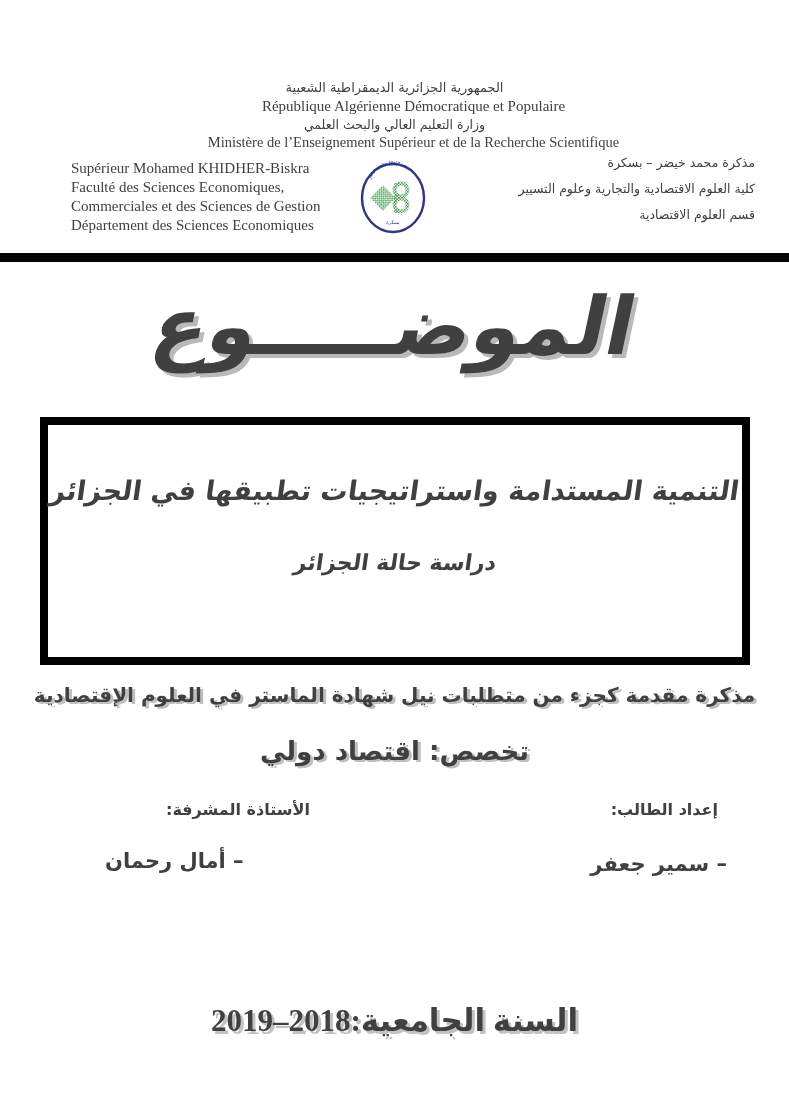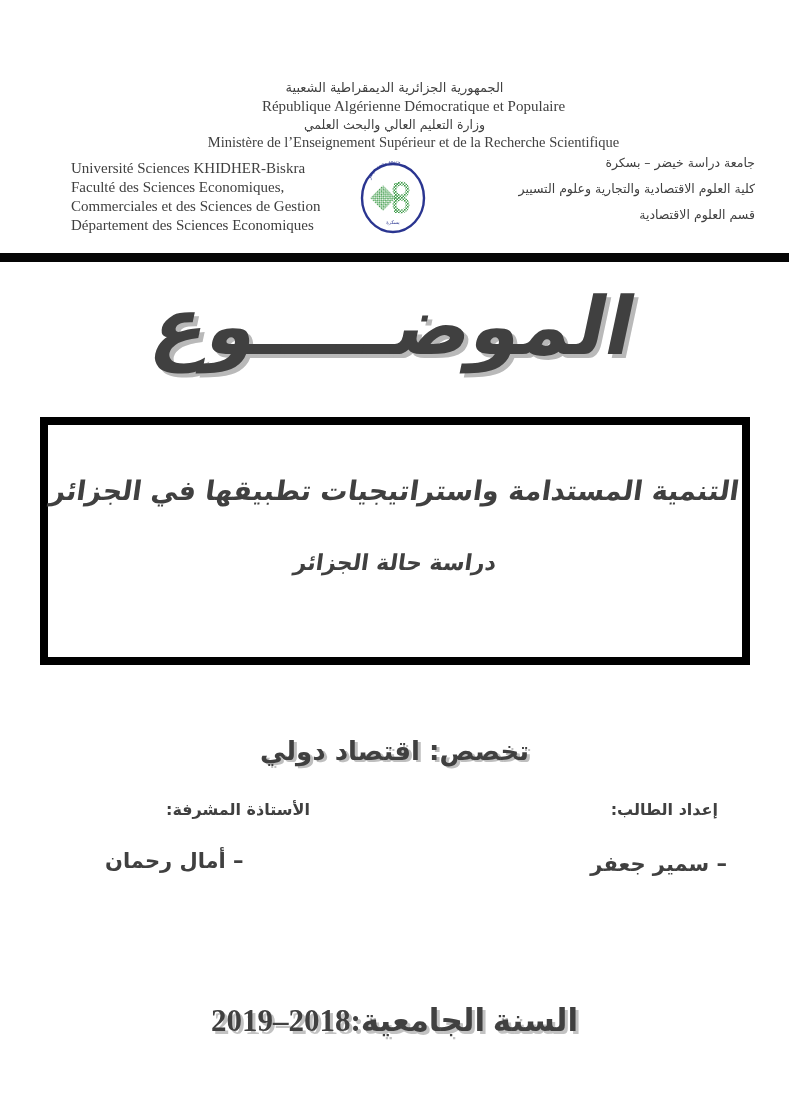--- a/index.html
+++ b/index.html
@@ -74,21 +74,21 @@
 <div class="page">
 
   <div class="header">
     <div class="h-ar1 ar">الجمهورية الجزائرية الديمقراطية الشعبية</div>
     <div class="h-fr1 fr">République Algérienne Démocratique et Populaire</div>
     <div class="h-ar2 ar">وزارة التعليم العالي والبحث العلمي</div>
     <div class="h-fr2 fr">Ministère de l’Enseignement Supérieur et de la Recherche Scientifique</div>
   </div>
 
   <div class="inst-left fr">
-    <div>Université Sciences KHIDHER-Biskra</div>
+    <div>Supérieur Mohamed KHIDHER-Biskra</div>
     <div>Faculté des Sciences Economiques,</div>
     <div>Commerciales et des Sciences  de Gestion</div>
     <div>Département des Sciences Economiques</div>
   </div>
 
   <div class="logo-wrap">
     <svg viewBox="0 0 68 74" width="68" height="74">
       <defs>
         <pattern id="chk" width="3" height="3" patternUnits="userSpaceOnUse">
           <rect width="1.6" height="1.6" fill="#3e9b49"></rect>
@@ -104,40 +104,41 @@
         <rect x="15" y="28" width="18" height="18" fill="url(#chk)"></rect>
       </g>
       <rect x="35" y="22" width="5" height="30" fill="url(#chk)"></rect>
       <circle cx="42" cy="29" r="6.5" fill="#ffffff" stroke="url(#chk)" stroke-width="4"></circle>
       <circle cx="42" cy="44" r="6.5" fill="#ffffff" stroke="url(#chk)" stroke-width="4"></circle>
       <text x="34" y="63" font-size="4.8" text-anchor="middle" fill="#2a3590">بسكرة</text>
     </svg>
   </div>
 
   <div class="inst-right ar">
-    <div>جامعة دراسة خيضر – بسكرة</div>
+    <div>مذكرة محمد خيضر – بسكرة</div>
     <div>كلية العلوم الاقتصادية والتجارية وعلوم التسيير</div>
     <div>قسم العلوم الاقتصادية</div>
   </div>
 
   <div class="black-bar"></div>
 
   <div class="banner ar">
     <span class="banner-word">الموضـــــوع</span>
   </div>
 
   <div class="title-box">
     <div class="main-title ar">
       <span class="skew">التنمية المستدامة واستراتيجيات تطبيقها في الجزائر</span>
     </div>
     <div class="sub-title ar">
       <span class="skew">دراسة حالة الجزائر</span>
     </div>
   </div>
 
+  <div class="memo-line ar">مذكرة مقدمة كجزء من متطلبات نيل شهادة الماستر في العلوم الإقتصادية</div>
   <div class="spec-line ar">تخصص: اقتصاد دولي</div>
 
   <div class="student-label ar">إعداد الطالب:</div>
   <div class="supervisor-label ar">الأستاذة المشرفة:</div>
   <div class="student-name ar">– سمير جعفر</div>
   <div class="supervisor-name ar">– أمال رحمان</div>
 
   <div class="year">السنة الجامعية:2018–2019</div>
 
 </div>

